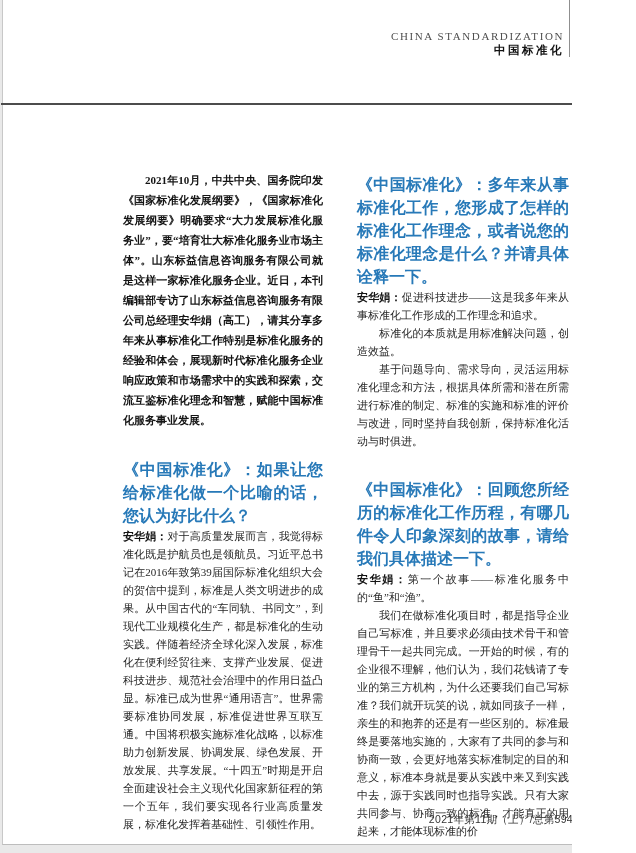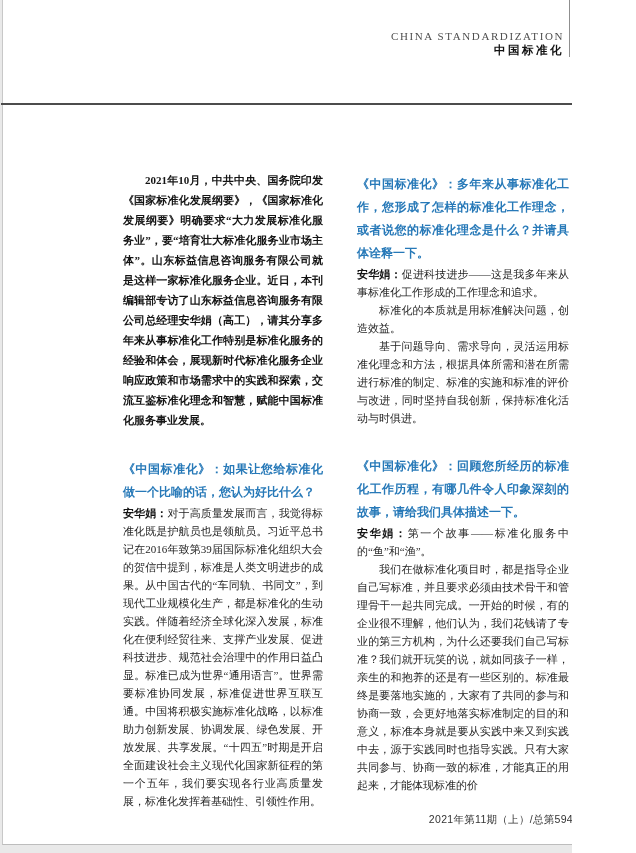--- a/index.html
+++ b/index.html
@@ -20,21 +20,21 @@
   .col{
     position:absolute;text-align:justify;color:#1f1f1f;
     font-size:11px;line-height:18px;
   }
   .col-left{left:120px;top:170px;width:200px;}
   .col-right{left:354px;top:173px;width:212px;}
 
   .intro{margin:0;text-indent:2em;font-weight:700;line-height:20px;color:#141414;}
   .q{
     margin:28px 0 0 0;font-family:"Liberation Sans","DejaVu Sans",sans-serif;
-    font-weight:700;font-size:12px;line-height:23px;color:#2779b8;text-align:justify;
+    font-weight:700;font-size:16px;line-height:23px;color:#2779b8;text-align:justify;
   }
   .q.first{margin-top:0;}
   .a{margin:0;}
   .a .speaker{font-family:"Liberation Sans","DejaVu Sans",sans-serif;font-weight:700;color:#141414;margin-top:19px;}
   .a.indent{text-indent:2em;}
 
   .footer{
     position:absolute;top:809px;right:26px;display:flex;align-items:center;
     font-family:"Liberation Sans","DejaVu Sans",sans-serif;
   }

